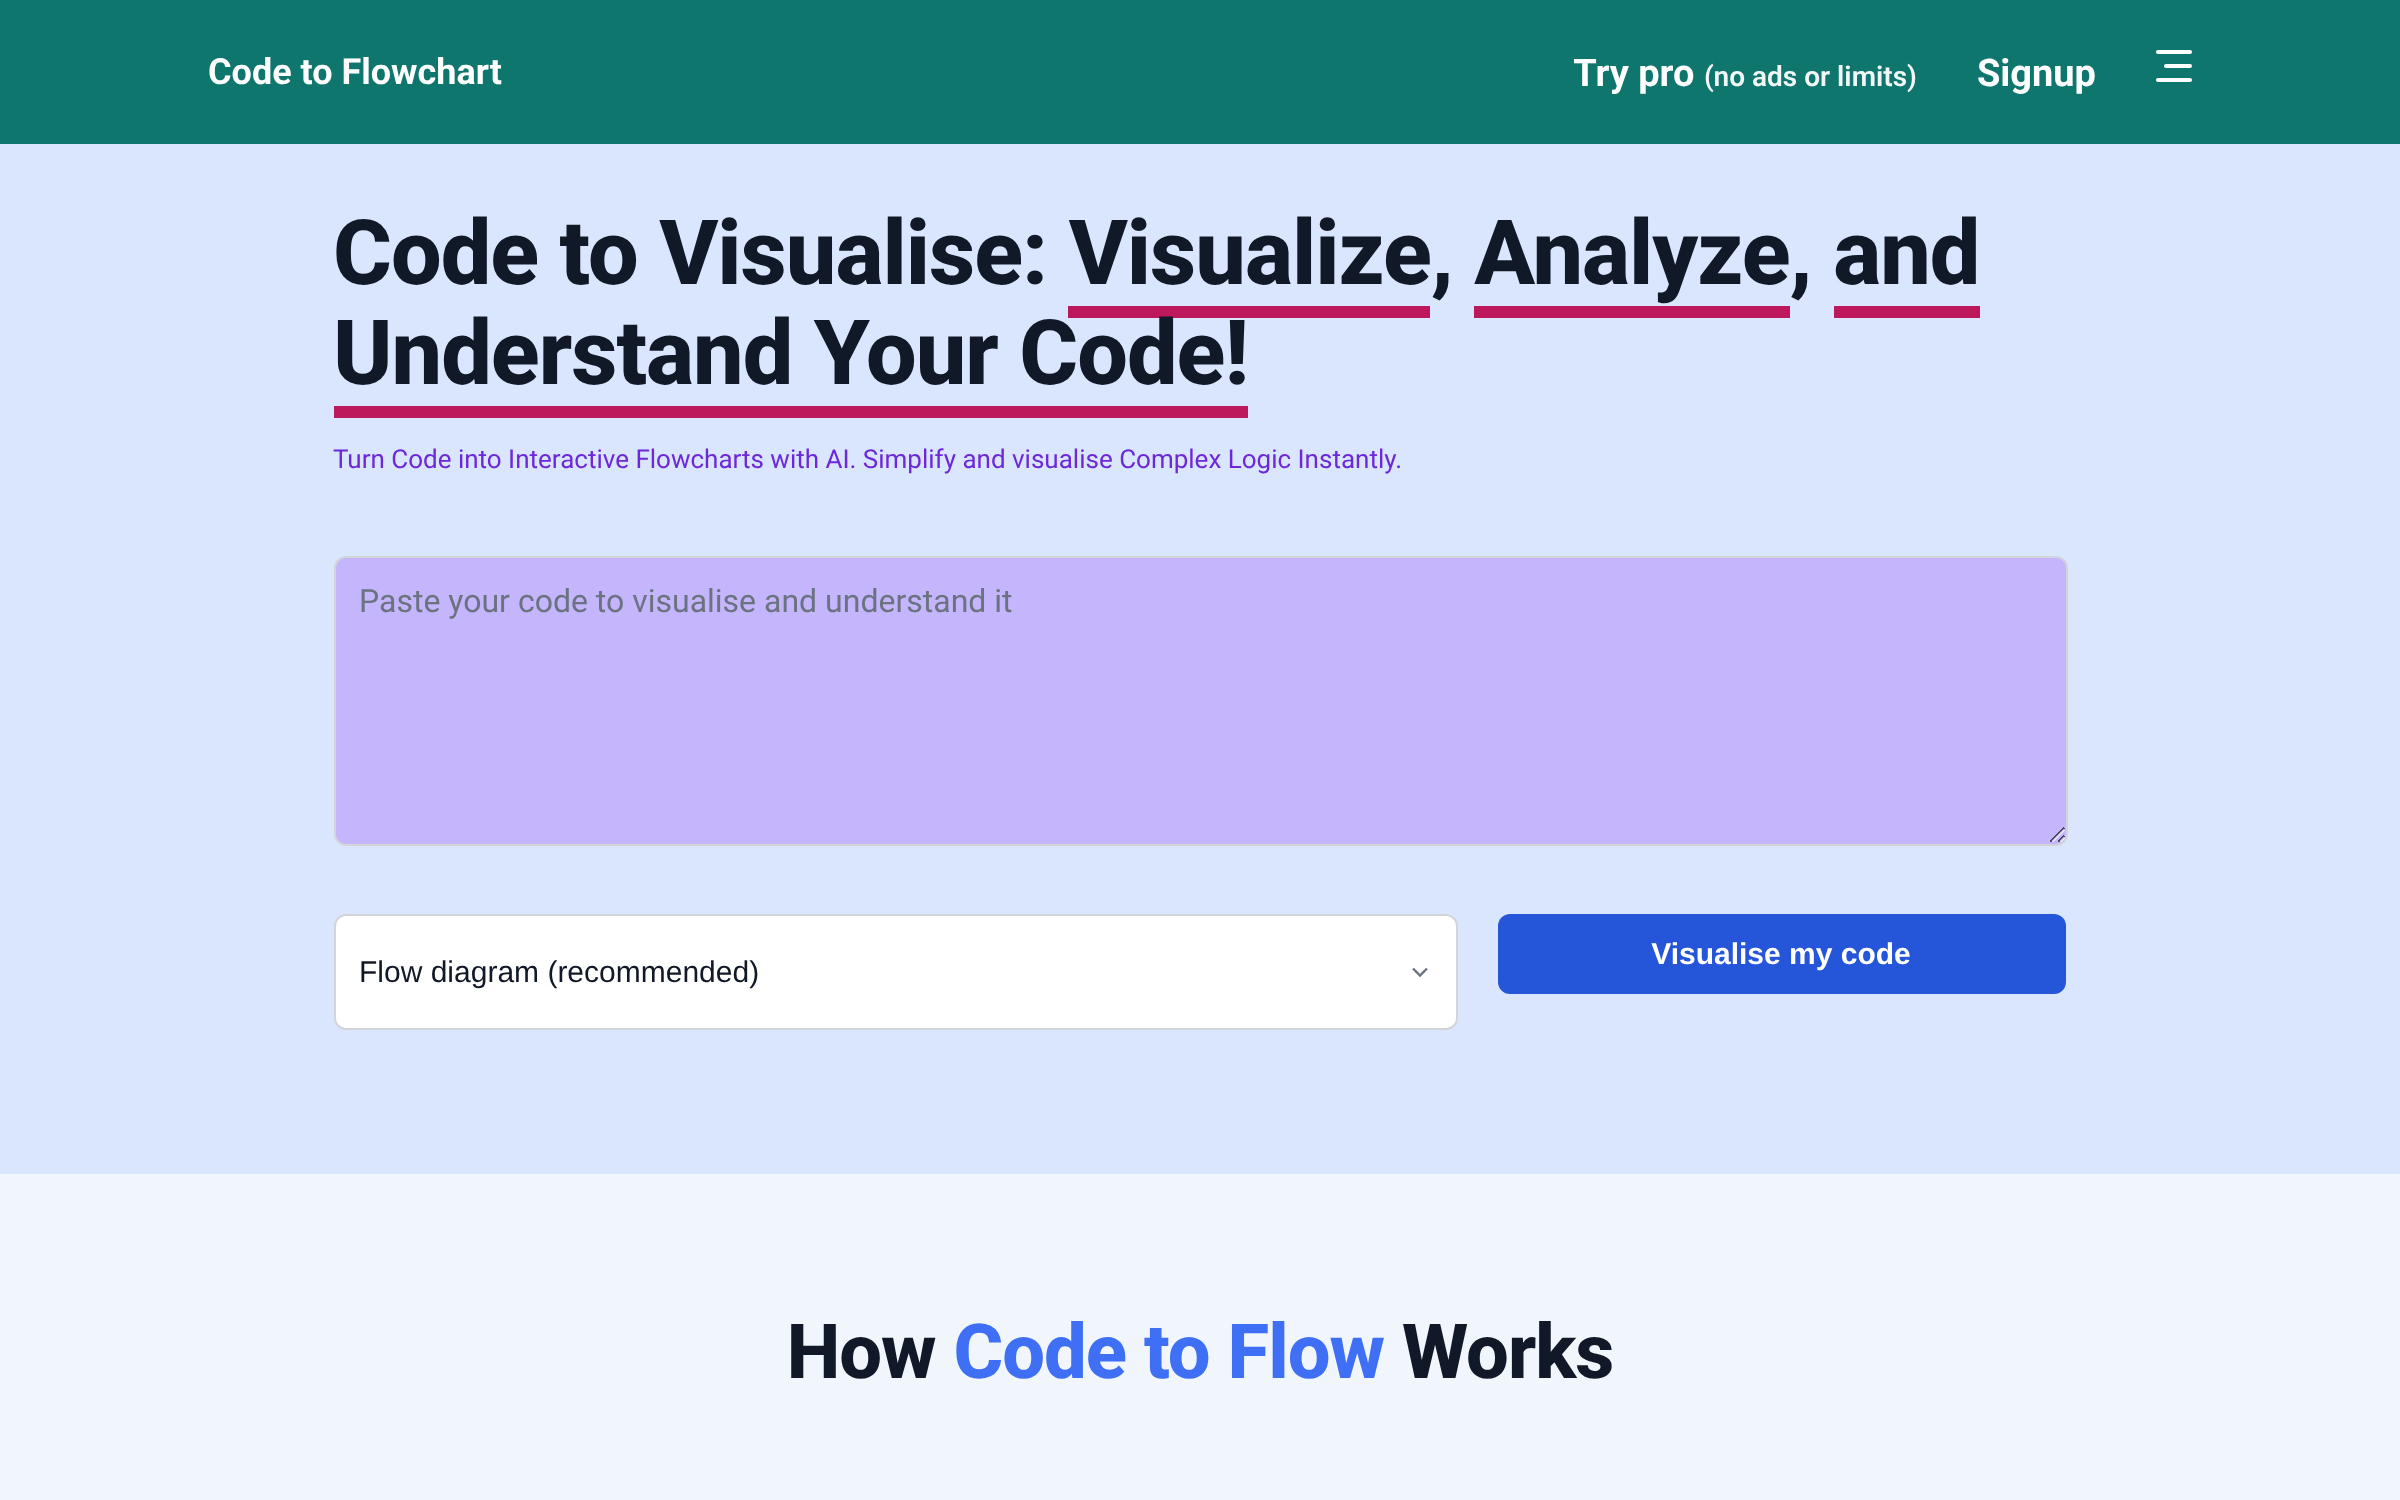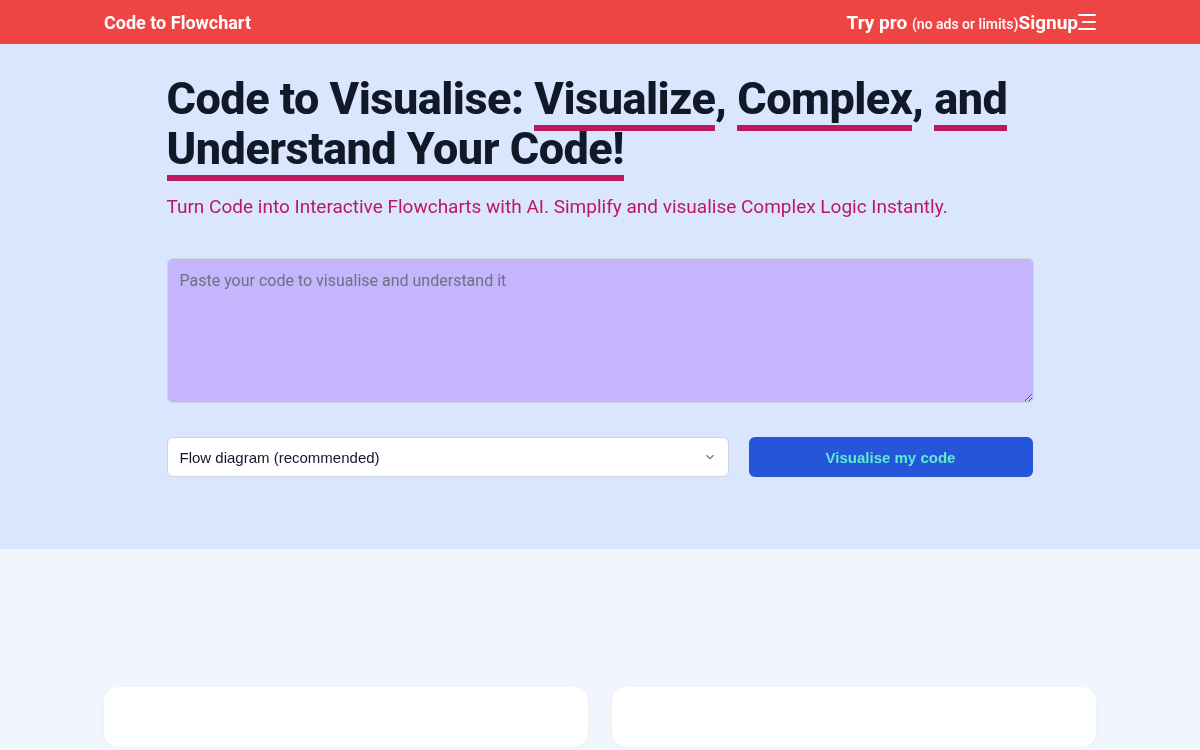--- a/index.html
+++ b/index.html
@@ -5,35 +5,35 @@
     * {
       margin: 0;
       padding: 0;
       box-sizing: border-box;
     }
     body {
       font-family: -apple-system, BlinkMacSystemFont, "Segoe UI", Roboto, Helvetica, Arial, sans-serif;
       background: #f1f6fc;
     }
     .header {
-      background: #ef4444;
-      height: 44px;
+      background: #0f766e;
+      height: 72px;
       display: flex;
       align-items: center;
       justify-content: space-between;
       padding: 0 104px;
     }
     .logo {
       color: #fff;
       font-weight: 700;
       font-size: 18px;
     }
     .header-right {
       display: flex;
-      align-items: center;
+      gap: 30px;
     }
     .try-pro {
       color: #fff;
       font-weight: 700;
       font-size: 19px;
       cursor: pointer;
     }
     .try-pro-sub {
       font-weight: 600;
       font-size: 14px;
@@ -78,22 +78,22 @@
       line-height: 1.1;
       letter-spacing: -0.5px;
     }
     .underline {
       border-bottom: 6px solid #be185d;
       padding-bottom: 0px;
       display: inline;
     }
     .subheading {
       margin-top: 22px;
-      font-size: 19px;
-      color: #be185d;
+      font-size: 13px;
+      color: #6d28d9;
       font-weight: 400;
     }
     .code-input {
       margin-top: 40px;
       width: 100%;
       min-height: 145px;
       padding: 12px 12px;
       font-size: 16px;
       font-family: inherit;
       border: 1px solid #d1d5db;
@@ -111,21 +111,21 @@
       margin-top: 30px;
       align-items: stretch;
     }
     .select-wrap {
       position: relative;
       flex: 1;
       max-width: 562px;
     }
     .diagram-select {
       width: 100%;
-      height: 40px;
+      height: 58px;
       padding: 0 16px 0 12px;
       font-size: 15px;
       border: 1px solid #d1d5db;
       border-radius: 6px;
       background: #fff;
       appearance: none;
       -webkit-appearance: none;
       cursor: pointer;
       color: #111827;
     }
@@ -135,21 +135,21 @@
       top: 50%;
       transform: translateY(-50%);
       pointer-events: none;
       color: #6b7280;
     }
     .visualise-btn {
       flex-shrink: 0;
       width: 284px;
       height: 40px;
       background: #2556d9;
-      color: #5eead4;
+      color: #ffffff;
       border: none;
       border-radius: 6px;
       font-size: 15px;
       font-weight: 600;
       cursor: pointer;
     }
     .section-how {
       background: #f1f6fc;
       padding-top: 68px;
       text-align: center;
@@ -193,36 +193,39 @@
       <span></span>
         <span></span>
         <span></span>
     </div>
   </div>
 </div>
 
 <div class="hero">
   <div class="container">
     <h1 class="heading">
-      <span>Code to Visualise: </span><span class="underline">Visualize</span><span>, </span><span class="underline">Complex</span><span>, </span><span class="underline">and Understand Your Code!</span>
+      <span>Code to Visualise: </span><span class="underline">Visualize</span><span>, </span><span class="underline">Analyze</span><span>, </span><span class="underline">and Understand Your Code!</span>
     </h1>
     <p class="subheading">Turn Code into Interactive Flowcharts with AI. Simplify and visualise Complex Logic Instantly.</p>
     <textarea class="code-input" placeholder="Paste your code to visualise and understand it" style=""></textarea>
     <div class="controls-row">
       <div class="select-wrap">
         <select class="diagram-select">
           <option>Flow diagram (recommended)</option>
         </select>
         <svg class="chevron" width="14" height="14" viewBox="0 0 24 24" fill="none" stroke="currentColor" stroke-width="2">
             <polyline points="6 9 12 15 18 9"></polyline>
           </svg>
       </div>
       <button class="visualise-btn">Visualise my code</button>
     </div>
   </div>
 </div>
 
 <div class="section-how">
+  <h2 class="how-heading">
+    <span>How </span><span class="accent">Code to Flow</span><span> Works</span>
+  </h2>
   <div class="cards-row">
     <div class="card"></div>
     <div class="card"></div>
   </div>
 </div>
 
 </body></html>

